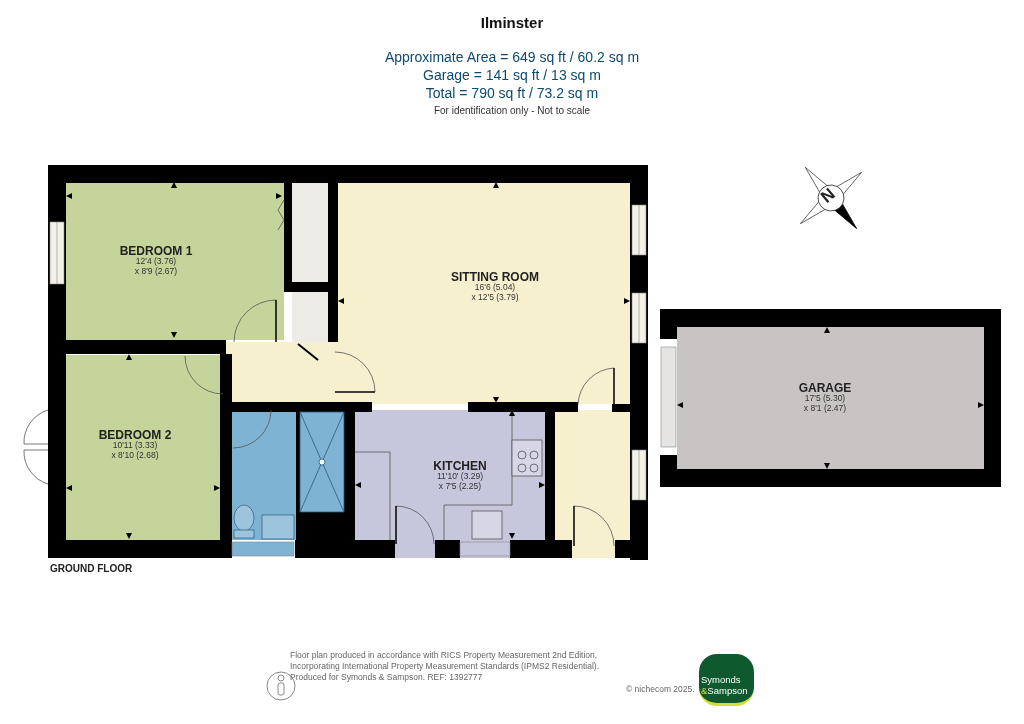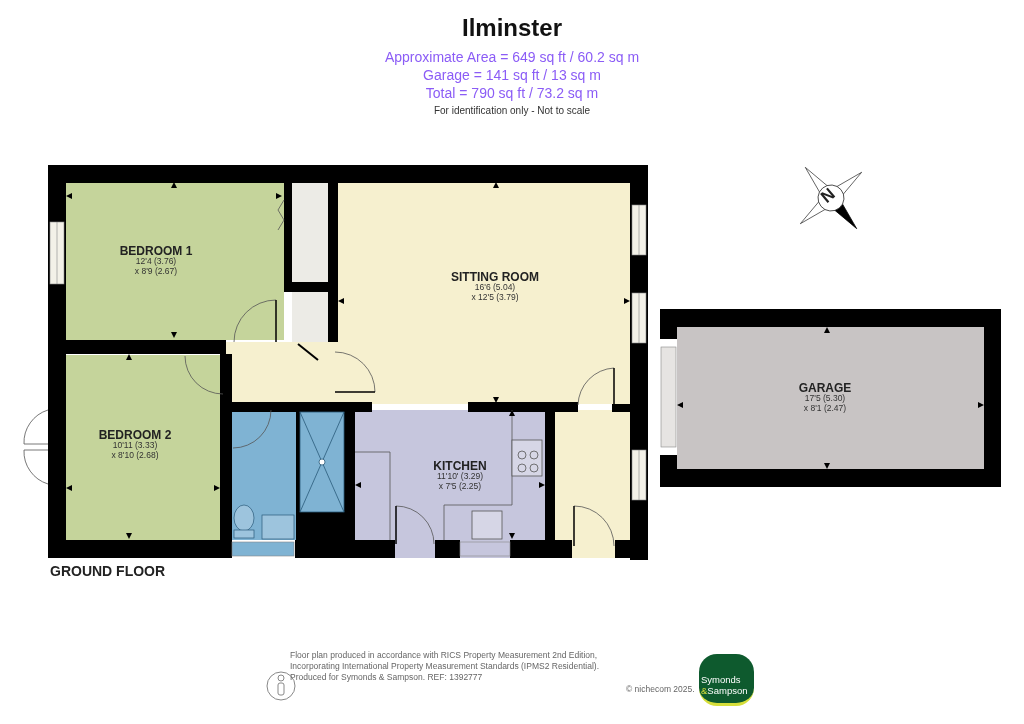--- a/index.html
+++ b/index.html
@@ -1,23 +1,23 @@
 <!DOCTYPE html>
 <html><head>
   <meta charset="utf-8">
   <style>
     html, body { margin:0; padding:0; background:#ffffff; }
     body { width:1024px; height:724px; position:relative; overflow:hidden; font-family:"Liberation Sans", sans-serif; color:#222; }
     .abs { position:absolute; }
-    .title { left:0; width:1024px; top:14px; text-align:center; font-size:24px; font-weight:bold; color:#111; }
-    .subline { left:0; width:1024px; text-align:center; font-size:14px; color:#8b5cf6; }
+    .title { left:0; width:1024px; top:14px; text-align:center; font-size:15px; font-weight:bold; color:#111; }
+    .subline { left:0; width:1024px; text-align:center; font-size:14px; color:#0c4a6e; }
     .note { left:0; width:1024px; top:105px; text-align:center; font-size:10px; color:#333; }
     .room-label { text-align:center; font-size:8.5px; line-height:10px; color:#333; }
     .room-label .nm { font-weight:bold; font-size:12px; color:#222; }
-    .floor-label { left:50px; top:563px; font-size:14px; font-weight:bold; color:#222; }
+    .floor-label { left:50px; top:563px; font-size:10px; font-weight:bold; color:#222; }
     .footer-text { left:290px; top:650px; font-size:8.5px; line-height:11px; color:#666; }
     .copyright { left:626px; top:684px; font-size:8.5px; color:#666; }
     .logo { left:699px; top:654px; width:55px; height:52px; background:#0e5a2e; border-bottom:3px solid #d6de3a; box-sizing:border-box; color:#fff; font-size:9.5px; line-height:11px; padding:20px 0 0 2px;border-radius:18px; }
     .logo .amp { color:#d6de3a; }
     svg { position:absolute; left:0; top:0; }
   </style>
 </head>
 <body>
 
 <div class="abs title">Ilminster</div>

